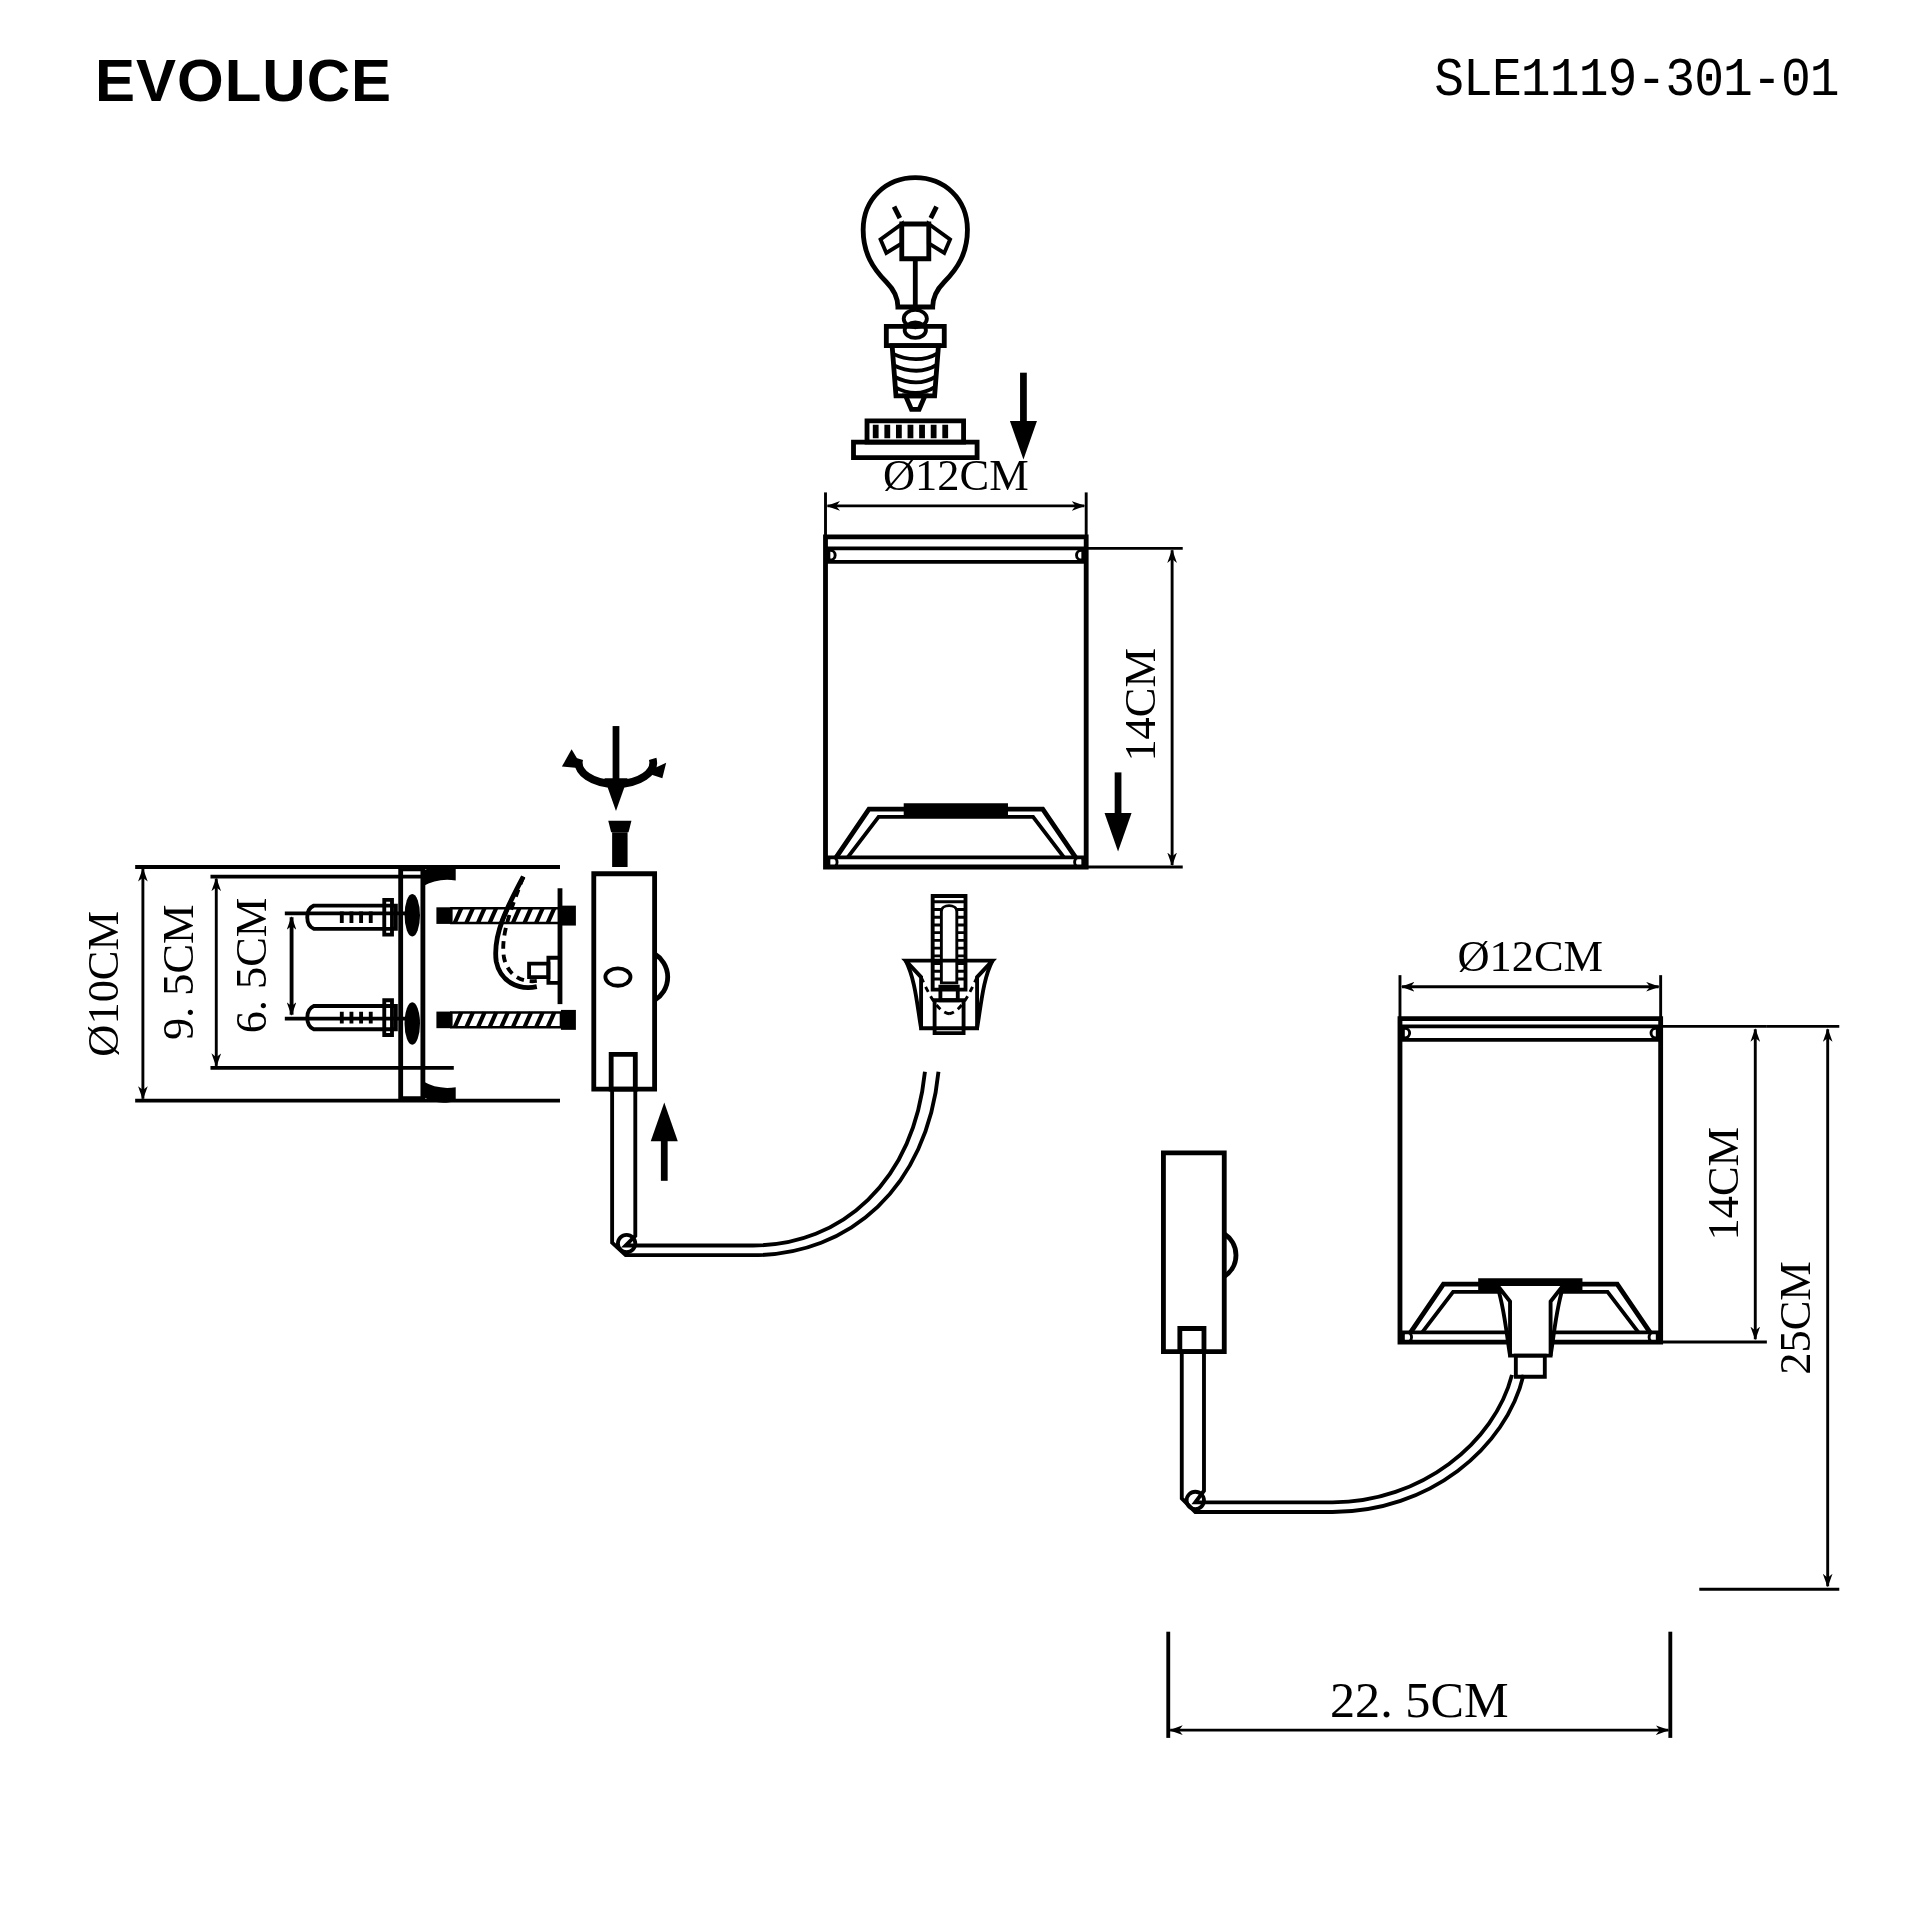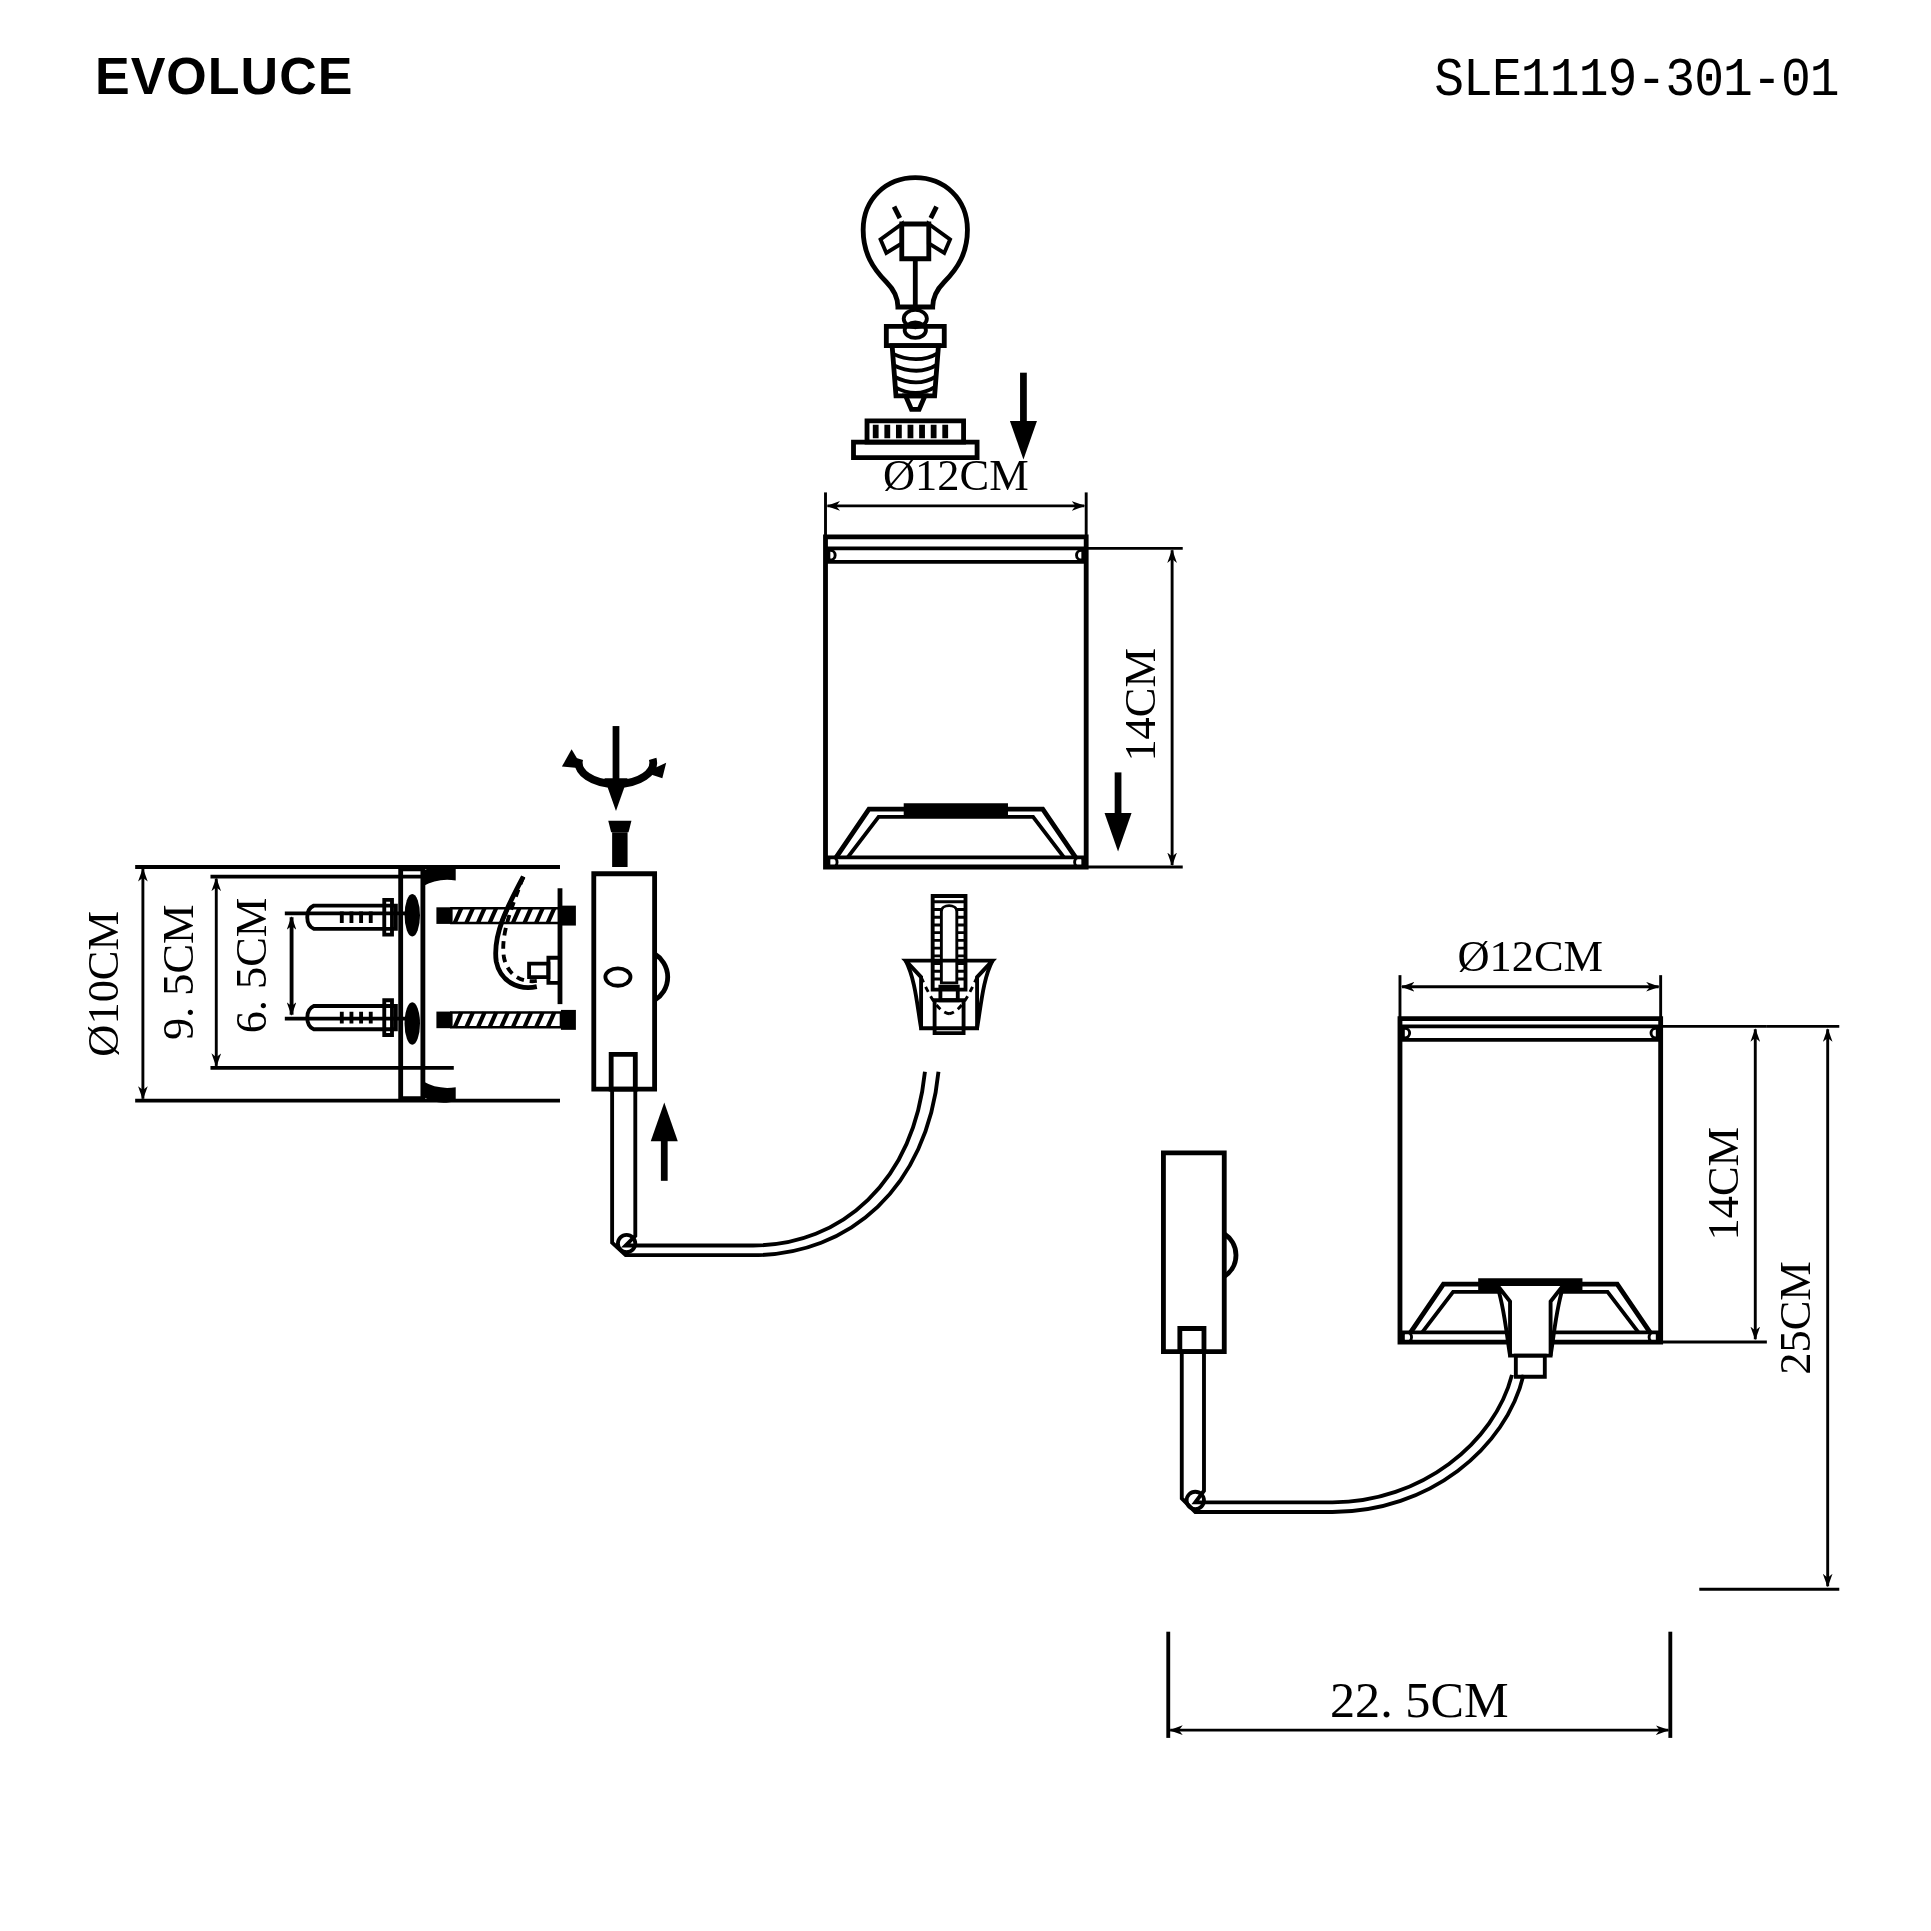--- a/index.html
+++ b/index.html
@@ -20,21 +20,21 @@
     width: 1931px;
     height: 1931px;
     background: #ffffff;
   }
   .hdr-logo {
     position: absolute;
     left: 95px;
     top: 46px;
     font-family: "Liberation Sans", sans-serif;
     font-weight: bold;
-    font-size: 52px;
+    font-size: 60px;
     letter-spacing: 1px;
     color: #000000;
     white-space: nowrap;
   }
   .hdr-code {
     position: absolute;
     right: 92px;
     top: 50px;
     font-family: "Liberation Mono", "DejaVu Sans Mono", monospace;
     font-size: 54px;

